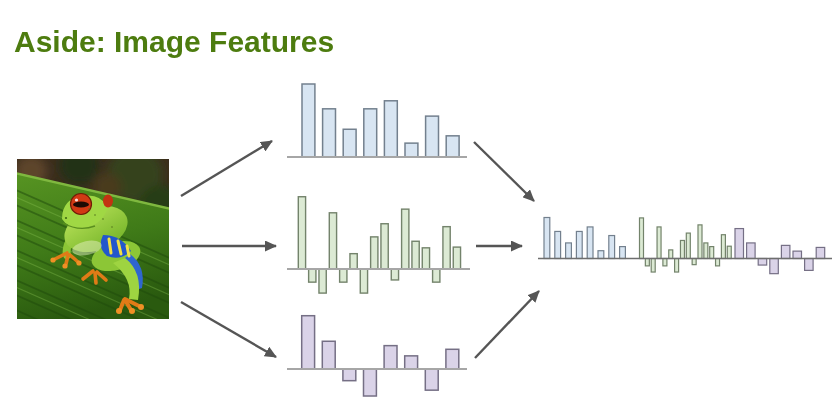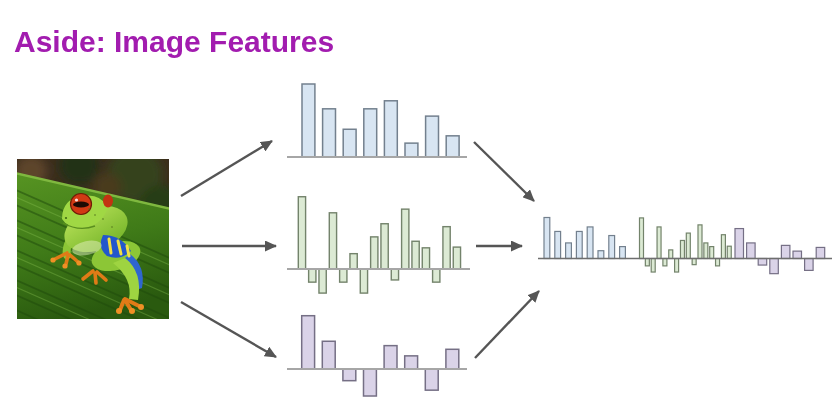--- a/index.html
+++ b/index.html
@@ -6,21 +6,21 @@
   body{width:840px;height:404px;position:relative;overflow:hidden;
        font-family:"Liberation Sans",sans-serif;}
   .slide-title{position:absolute;left:14px;top:3px;font-size:30px;line-height:38px;
        color:#000;white-space:nowrap;}
   .frog{position:absolute;left:17px;top:159px;width:152px;height:160px;display:block;}
   #diagram{position:absolute;left:0;top:0;width:840px;height:404px;display:block;}
 </style>
 </head>
 <body>
 
-<h1 class="slide-title" style="color: #a21caf; text-align: center;">Aside: Image Features</h1>
+<h1 class="slide-title" style="color: #4d7c0f; text-align: center;">Aside: Image Features</h1>
 
 <svg class="frog" viewBox="0 0 152 160" xmlns="http://www.w3.org/2000/svg">
   <defs>
     <linearGradient id="leafG" x1="0" y1="0" x2="0.25" y2="1">
       <stop offset="0" stop-color="#579422"></stop>
       <stop offset="0.55" stop-color="#3f7a18"></stop>
       <stop offset="1" stop-color="#2a5a0f"></stop>
     </linearGradient>
     <linearGradient id="bodyG" x1="0" y1="0" x2="0.3" y2="1">
       <stop offset="0" stop-color="#b7e158"></stop>

